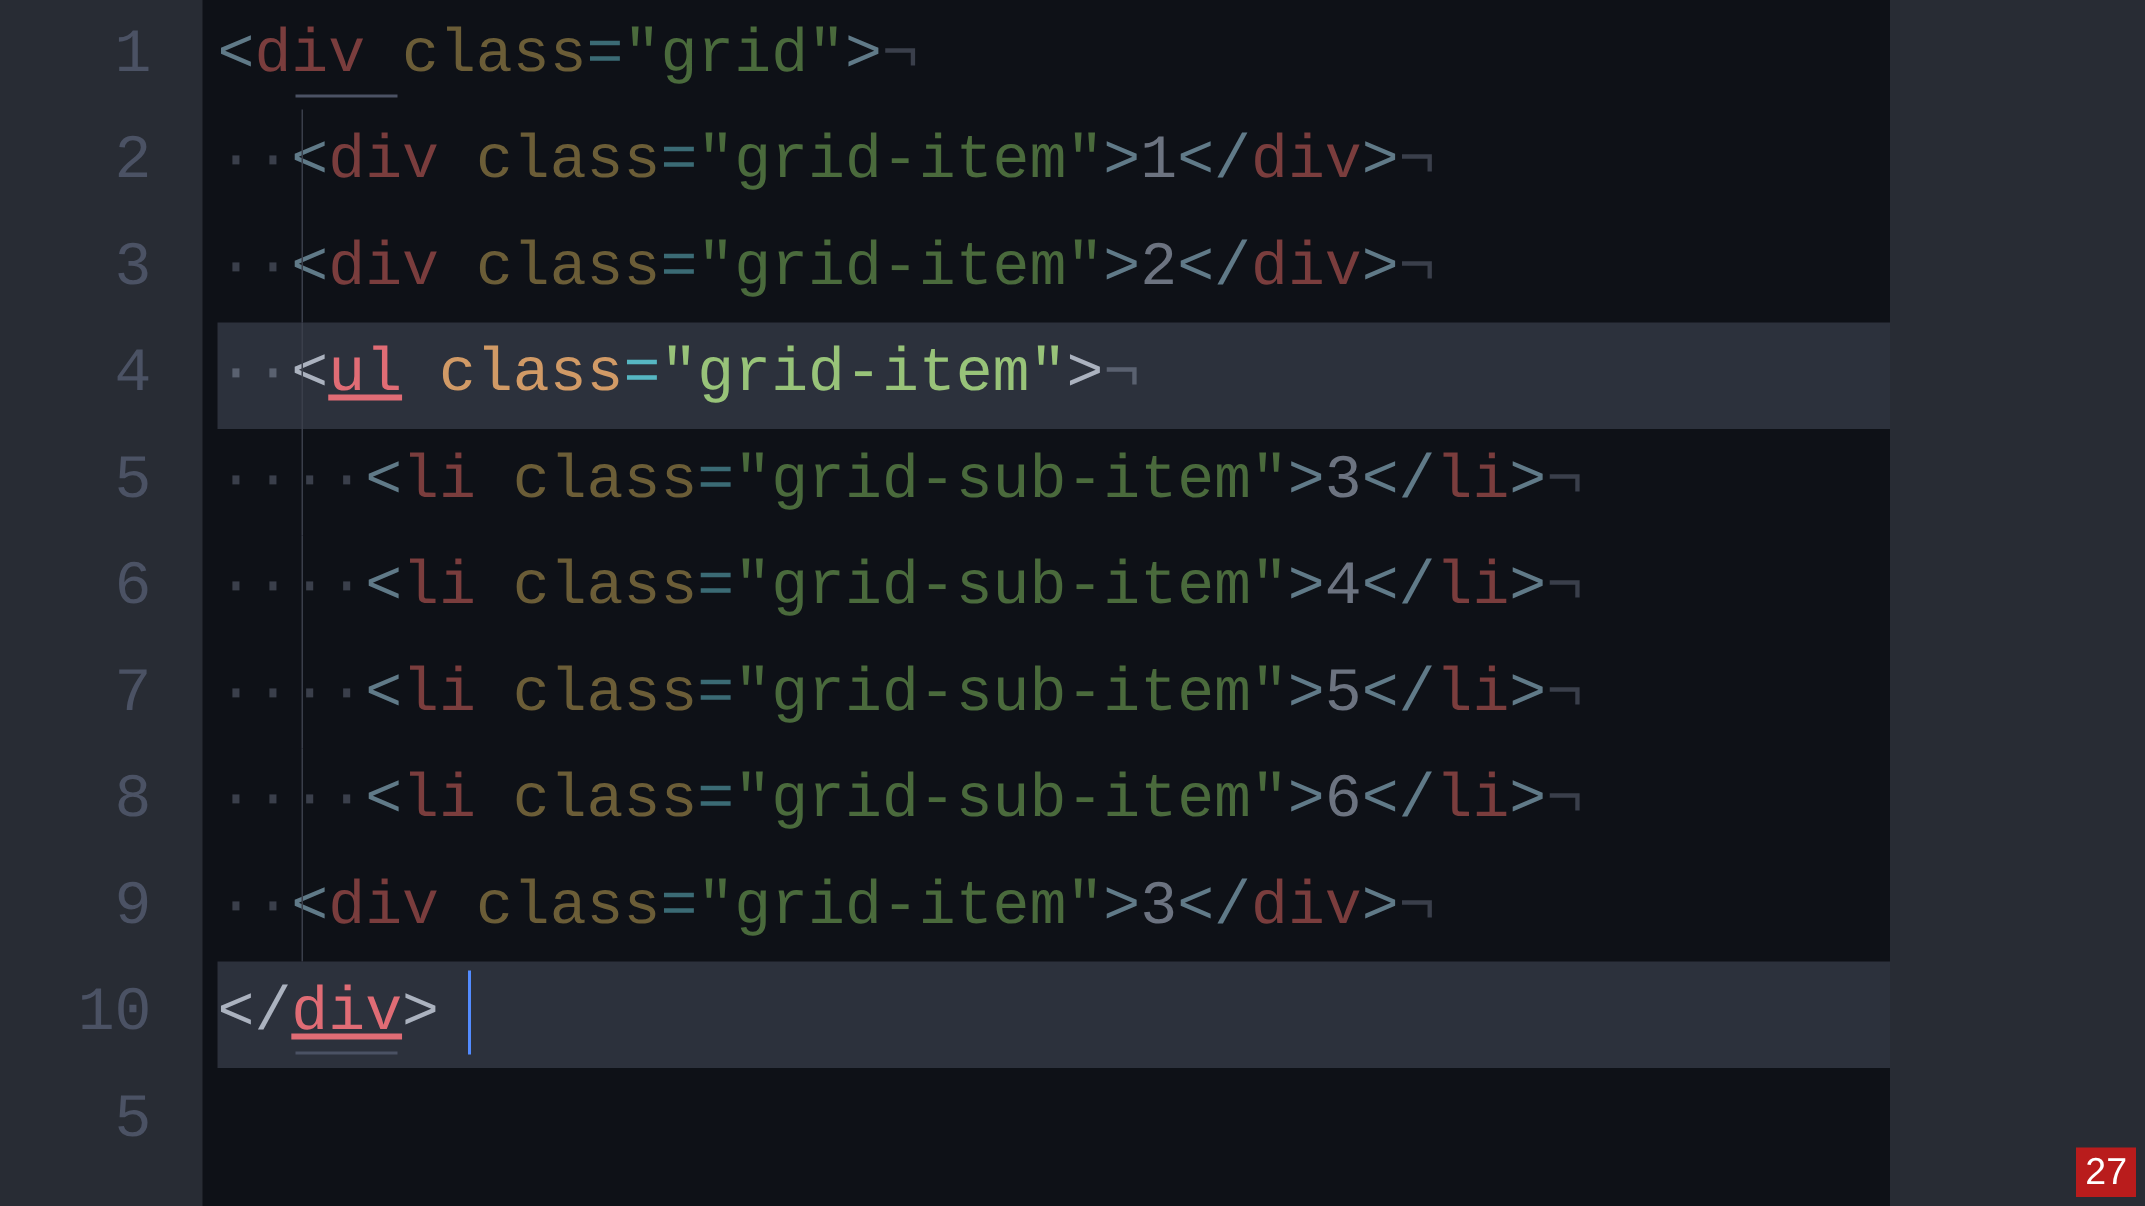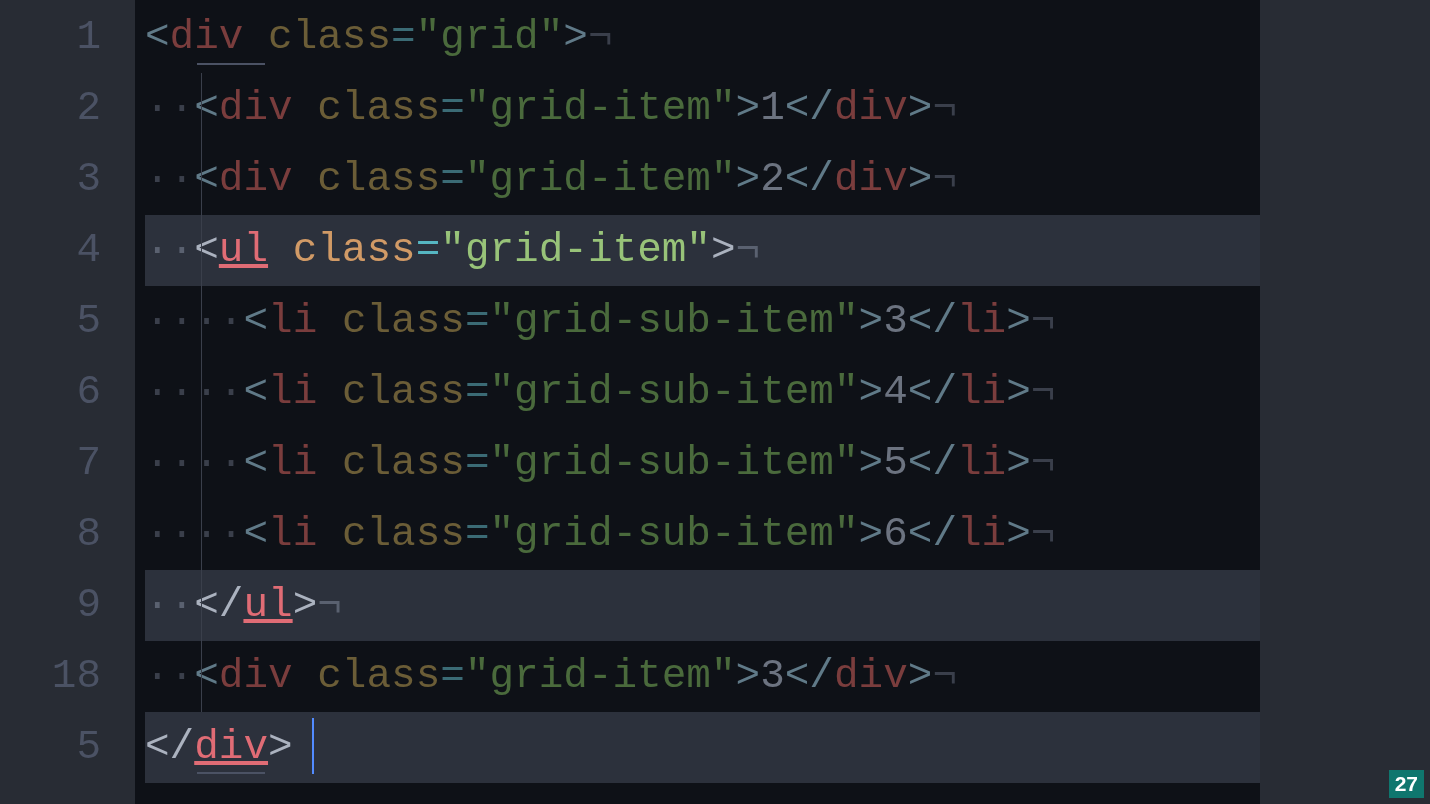--- a/index.html
+++ b/index.html
@@ -100,45 +100,45 @@
     top: 0;
     left: 1260px;
     width: 170px;
     height: 804px;
     background: #282c34;
   }
   .slide-num {
     position: absolute;
     right: 6px;
     bottom: 6px;
-    background: #0f766e;
+    background: #b91c1c;
     color: #ffffff;
     font-family: Arial, sans-serif;
-    font-size: 21px;
-    font-weight: 700;
+    font-size: 25px;
+    font-weight: 400;
     padding: 2px 6px;
     min-width: 32px;
     text-align: center;
   }
 </style>
 </head>
 <body>
 
 <div class="editor">
   <div class="gutter">
     <div class="ln">1</div>
     <div class="ln">2</div>
     <div class="ln">3</div>
     <div class="ln">4</div>
     <div class="ln">5</div>
     <div class="ln">6</div>
     <div class="ln">7</div>
     <div class="ln">8</div>
     <div class="ln">9</div>
-    <div class="ln">18</div>
+    <div class="ln">10</div>
     <div class="ln">5</div>
   </div>
 
   <div class="code">
 
     <div class="line"><span class="tok-bracket">&lt;</span><span class="tok-tag">div</span> <span class="tok-attr">class</span><span class="tok-eq">=</span><span class="tok-str">"grid"</span><span class="tok-bracket">&gt;</span><span class="tok-nl">¬</span><span class="underline-start"></span></div>
 
     <div class="line"><span class="guide"></span><span class="tok-ws">·</span><span class="tok-ws">·</span><span class="tok-bracket">&lt;</span><span class="tok-tag">div</span> <span class="tok-attr">class</span><span class="tok-eq">=</span><span class="tok-str">"grid-item"</span><span class="tok-bracket">&gt;</span><span class="tok-text">1</span><span class="tok-bracket">&lt;/</span><span class="tok-tag">div</span><span class="tok-bracket">&gt;</span><span class="tok-nl">¬</span></div>
 
     <div class="line"><span class="guide"></span><span class="tok-ws">·</span><span class="tok-ws">·</span><span class="tok-bracket">&lt;</span><span class="tok-tag">div</span> <span class="tok-attr">class</span><span class="tok-eq">=</span><span class="tok-str">"grid-item"</span><span class="tok-bracket">&gt;</span><span class="tok-text">2</span><span class="tok-bracket">&lt;/</span><span class="tok-tag">div</span><span class="tok-bracket">&gt;</span><span class="tok-nl">¬</span></div>
@@ -146,21 +146,20 @@
     <div class="line hl"><span class="guide"></span><span class="tok-ws-hl">·</span><span class="tok-ws-hl">·</span><span class="tok-text-hl">&lt;</span><span class="tok-tag-hl">ul</span> <span class="tok-attr-hl">class</span><span class="tok-eq-hl">=</span><span class="tok-str-hl">"grid-item"</span><span class="tok-text-hl">&gt;</span><span class="tok-nl-hl">¬</span></div>
 
     <div class="line"><span class="guide"></span><span class="tok-ws">·</span><span class="tok-ws">·</span><span class="tok-ws">·</span><span class="tok-ws">·</span><span class="tok-bracket">&lt;</span><span class="tok-tag">li</span> <span class="tok-attr">class</span><span class="tok-eq">=</span><span class="tok-str">"grid-sub-item"</span><span class="tok-bracket">&gt;</span><span class="tok-text">3</span><span class="tok-bracket">&lt;/</span><span class="tok-tag">li</span><span class="tok-bracket">&gt;</span><span class="tok-nl">¬</span></div>
 
     <div class="line"><span class="guide"></span><span class="tok-ws">·</span><span class="tok-ws">·</span><span class="tok-ws">·</span><span class="tok-ws">·</span><span class="tok-bracket">&lt;</span><span class="tok-tag">li</span> <span class="tok-attr">class</span><span class="tok-eq">=</span><span class="tok-str">"grid-sub-item"</span><span class="tok-bracket">&gt;</span><span class="tok-text">4</span><span class="tok-bracket">&lt;/</span><span class="tok-tag">li</span><span class="tok-bracket">&gt;</span><span class="tok-nl">¬</span></div>
 
     <div class="line"><span class="guide"></span><span class="tok-ws">·</span><span class="tok-ws">·</span><span class="tok-ws">·</span><span class="tok-ws">·</span><span class="tok-bracket">&lt;</span><span class="tok-tag">li</span> <span class="tok-attr">class</span><span class="tok-eq">=</span><span class="tok-str">"grid-sub-item"</span><span class="tok-bracket">&gt;</span><span class="tok-text">5</span><span class="tok-bracket">&lt;/</span><span class="tok-tag">li</span><span class="tok-bracket">&gt;</span><span class="tok-nl">¬</span></div>
 
     <div class="line"><span class="guide"></span><span class="tok-ws">·</span><span class="tok-ws">·</span><span class="tok-ws">·</span><span class="tok-ws">·</span><span class="tok-bracket">&lt;</span><span class="tok-tag">li</span> <span class="tok-attr">class</span><span class="tok-eq">=</span><span class="tok-str">"grid-sub-item"</span><span class="tok-bracket">&gt;</span><span class="tok-text">6</span><span class="tok-bracket">&lt;/</span><span class="tok-tag">li</span><span class="tok-bracket">&gt;</span><span class="tok-nl">¬</span></div>
 
-    <div class="line hl"><span class="guide"></span><span class="tok-ws-hl">·</span><span class="tok-ws-hl">·</span><span class="tok-text-hl">&lt;/</span><span class="tok-tag-hl">ul</span><span class="tok-text-hl">&gt;</span><span class="tok-nl-hl">¬</span></div>
 
     <div class="line"><span class="guide"></span><span class="tok-ws">·</span><span class="tok-ws">·</span><span class="tok-bracket">&lt;</span><span class="tok-tag">div</span> <span class="tok-attr">class</span><span class="tok-eq">=</span><span class="tok-str">"grid-item"</span><span class="tok-bracket">&gt;</span><span class="tok-text">3</span><span class="tok-bracket">&lt;/</span><span class="tok-tag">div</span><span class="tok-bracket">&gt;</span><span class="tok-nl">¬</span></div>
 
     <div class="line hl"><span class="tok-text-hl">&lt;/</span><span class="tok-tag-hl">div</span><span class="tok-text-hl">&gt;</span><span class="underline-end"></span><span class="cursor"></span></div>
 
   </div>
 </div>
 
 <div class="right-strip"></div>
 

